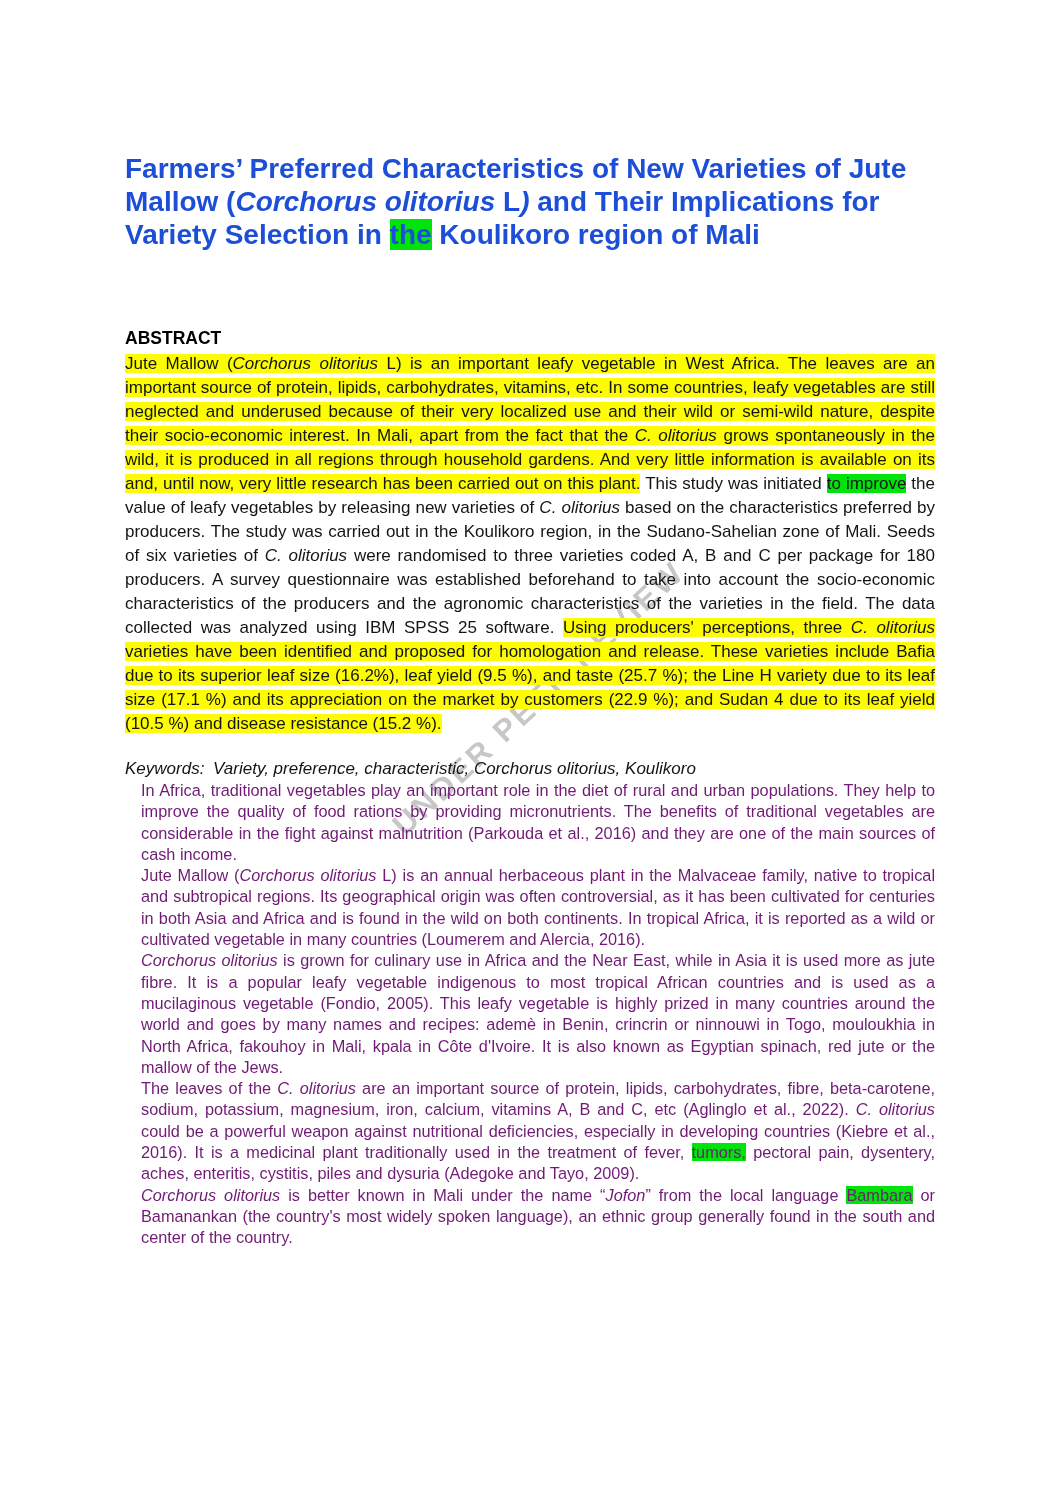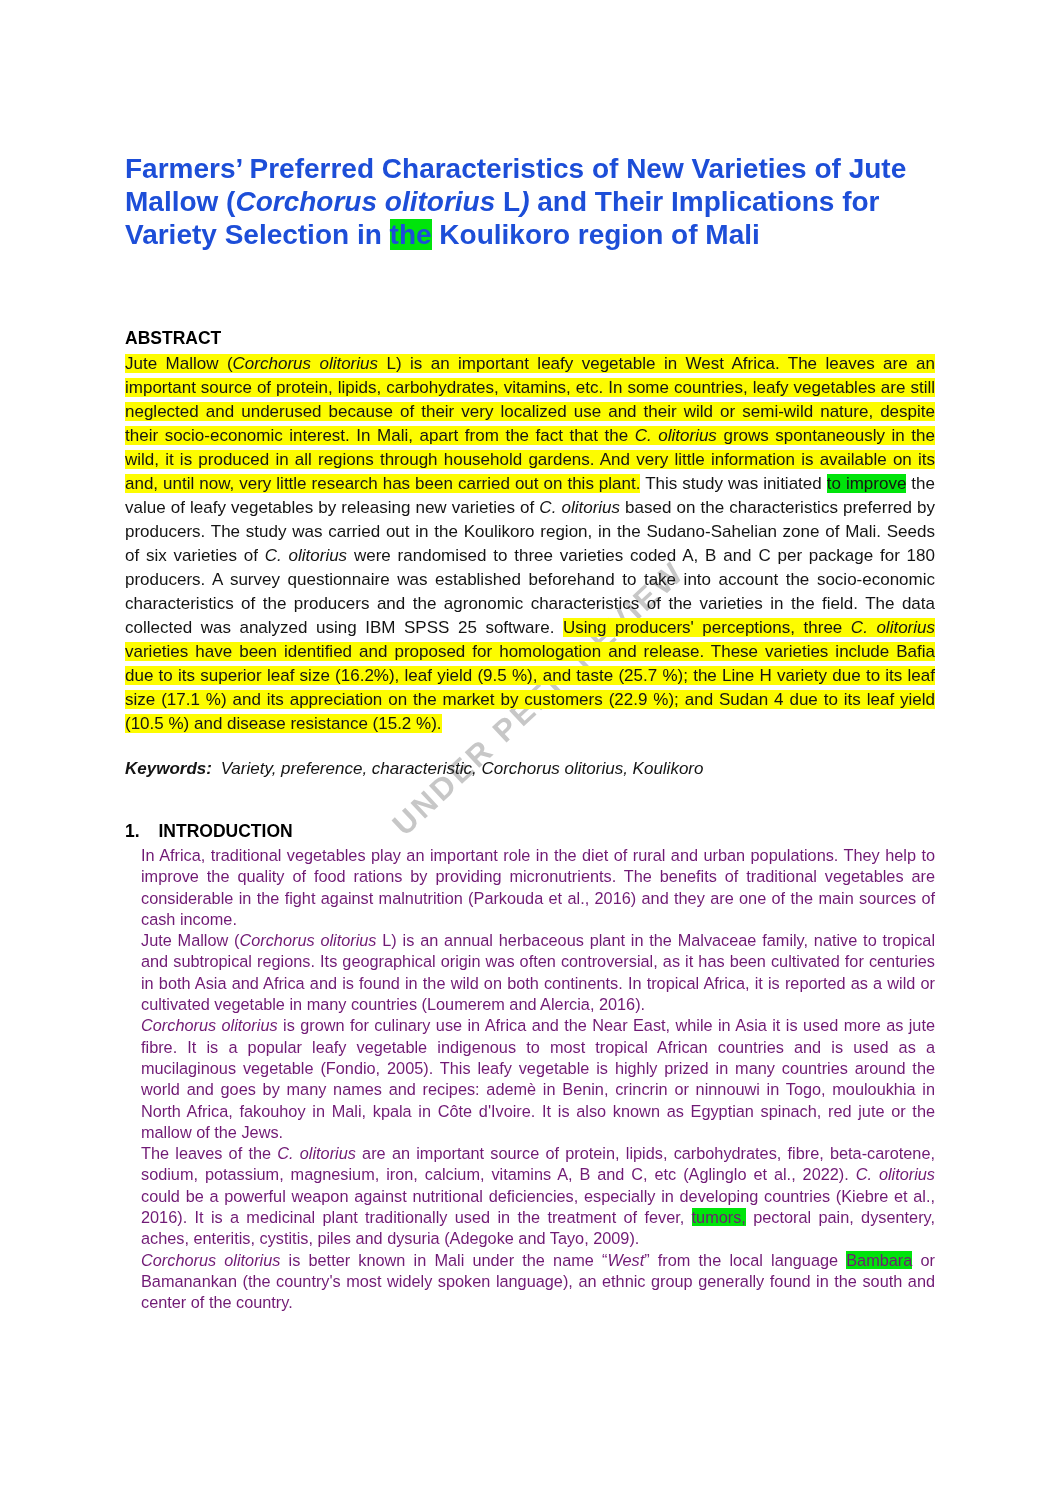--- a/index.html
+++ b/index.html
@@ -35,21 +35,21 @@
   .abstract-body {
     margin-top:3px;
     font-size:17px; line-height:24px;
     text-align:justify; color:#141414;
   }
   .keywords {
     margin-top:22px;
     font-size:17px; line-height:22px;
     font-style:italic; color:#141414;
   }
-  .kw-label { font-weight:700; margin-right:4px; }
+  .kw-label { font-weight:400; margin-right:4px; }
   .intro-heading { margin-top:40px; margin-bottom:3px; }
   .intro-heading .head-label { margin-left:14px; }
   .body-par {
     font-size:16.3px; line-height:21.3px;
     text-align:justify; color:#701a75;margin-left:16px;
   }
   .it { font-style:italic; }
   .hl-yellow { background:var(--hl-yellow,#fdfd00); }
   .hl-green  { background:var(--hl-green,#00e40b); }
 </style>
@@ -66,25 +66,21 @@
 
     <h2 class="section-heading abstract-heading">ABSTRACT</h2>
 
     <p class="abstract-body"><span class="hl-yellow">Jute Mallow (</span><span class="it hl-yellow">Corchorus olitorius</span><span class="hl-yellow"> L) is an important leafy vegetable in West Africa. The leaves are an important source of protein, lipids, carbohydrates, vitamins, etc. In some countries, leafy vegetables are still neglected and underused because of their very localized use and their wild or semi-wild nature, despite their socio-economic interest. In Mali, apart from the fact that the </span><span class="it hl-yellow">C. olitorius</span><span class="hl-yellow"> grows spontaneously in the wild, it is produced in all regions through household gardens. And very little information is available on its and, until now, very little research has been carried out on this plant.</span><span> This study was initiated </span><span class="hl-green">to improve</span><span> the value of leafy vegetables by releasing new varieties of </span><span class="it">C. olitorius</span><span> based on the characteristics preferred by producers. The study was carried out in the Koulikoro region, in the Sudano-Sahelian zone of Mali. Seeds of six varieties of </span><span class="it">C. olitorius</span><span> were randomised to three varieties coded A, B and C per package for 180 producers. A survey questionnaire was established beforehand to take into account the socio-economic characteristics of the producers and the agronomic characteristics of the varieties in the field. The data collected was analyzed using IBM SPSS 25 software. </span><span class="hl-yellow">Using producers' perceptions, three </span><span class="it hl-yellow">C. olitorius</span><span class="hl-yellow"> varieties have been identified and proposed for homologation and release. These varieties include Bafia due to its superior leaf size (16.2%), leaf yield (9.5 %), and taste (25.7 %); the Line H variety due to its leaf size (17.1 %) and its appreciation on the market by customers (22.9 %); and Sudan 4 due to its leaf yield (10.5 %) and disease resistance (15.2 %).</span></p>
 
     <p class="keywords">
       <span class="kw-label">Keywords:</span>
       <span class="kw-text"><span class="it">Variety, preference, characteristic, Corchorus olitorius, Koulikoro</span></span>
     </p>
 
-    <h2 class="section-heading intro-heading">
-      <span class="head-num">1.</span>
-      <span class="head-label">INTRODUCTION</span>
-    </h2>
 
     <p class="body-par"><span>In Africa, traditional vegetables play an important role in the diet of rural and urban populations. They help to improve the quality of food rations by providing micronutrients. The benefits of traditional vegetables are considerable in the fight against malnutrition (Parkouda et al., 2016) and they are one of the main sources of cash income.</span></p>
     <p class="body-par"><span>Jute Mallow (</span><span class="it">Corchorus olitorius</span><span> L) is an annual herbaceous plant in the Malvaceae family, native to tropical and subtropical regions. Its geographical origin was often controversial, as it has been cultivated for centuries in both Asia and Africa and is found in the wild on both continents. In tropical Africa, it is reported as a wild or cultivated vegetable in many countries (Loumerem and Alercia, 2016).</span></p>
     <p class="body-par"><span class="it">Corchorus olitorius</span><span> is grown for culinary use in Africa and the Near East, while in Asia it is used more as jute fibre. It is a popular leafy vegetable indigenous to most tropical African countries and is used as a mucilaginous vegetable (Fondio, 2005). This leafy vegetable is highly prized in many countries around the world and goes by many names and recipes: ademè in Benin, crincrin or ninnouwi in Togo, mouloukhia in North Africa, fakouhoy in Mali, kpala in Côte d'Ivoire. It is also known as Egyptian spinach, red jute or the mallow of the Jews.</span></p>
     <p class="body-par"><span>The leaves of the </span><span class="it">C. olitorius</span><span> are an important source of protein, lipids, carbohydrates, fibre, beta-carotene, sodium, potassium, magnesium, iron, calcium, vitamins A, B and C, etc (Aglinglo et al., 2022). </span><span class="it">C. olitorius</span><span> could be a powerful weapon against nutritional deficiencies, especially in developing countries (Kiebre et al., 2016). It is a medicinal plant traditionally used in the treatment of fever, </span><span class="hl-green">tumors,</span><span> pectoral pain, dysentery, aches, enteritis, cystitis, piles and dysuria (Adegoke and Tayo, 2009).</span></p>
-    <p class="body-par"><span class="it">Corchorus olitorius</span><span> is better known in Mali under the name “</span><span class="it">West</span><span>” from the local language </span><span class="hl-green">Bambara</span><span> or Bamanankan (the country's most widely spoken language), an ethnic group generally found in the south and center of the country.</span></p>
+    <p class="body-par"><span class="it">Corchorus olitorius</span><span> is better known in Mali under the name “</span><span class="it">Jofon</span><span>” from the local language </span><span class="hl-green">Bambara</span><span> or Bamanankan (the country's most widely spoken language), an ethnic group generally found in the south and center of the country.</span></p>
 
   </main>
 </div>
 
 </body></html>

